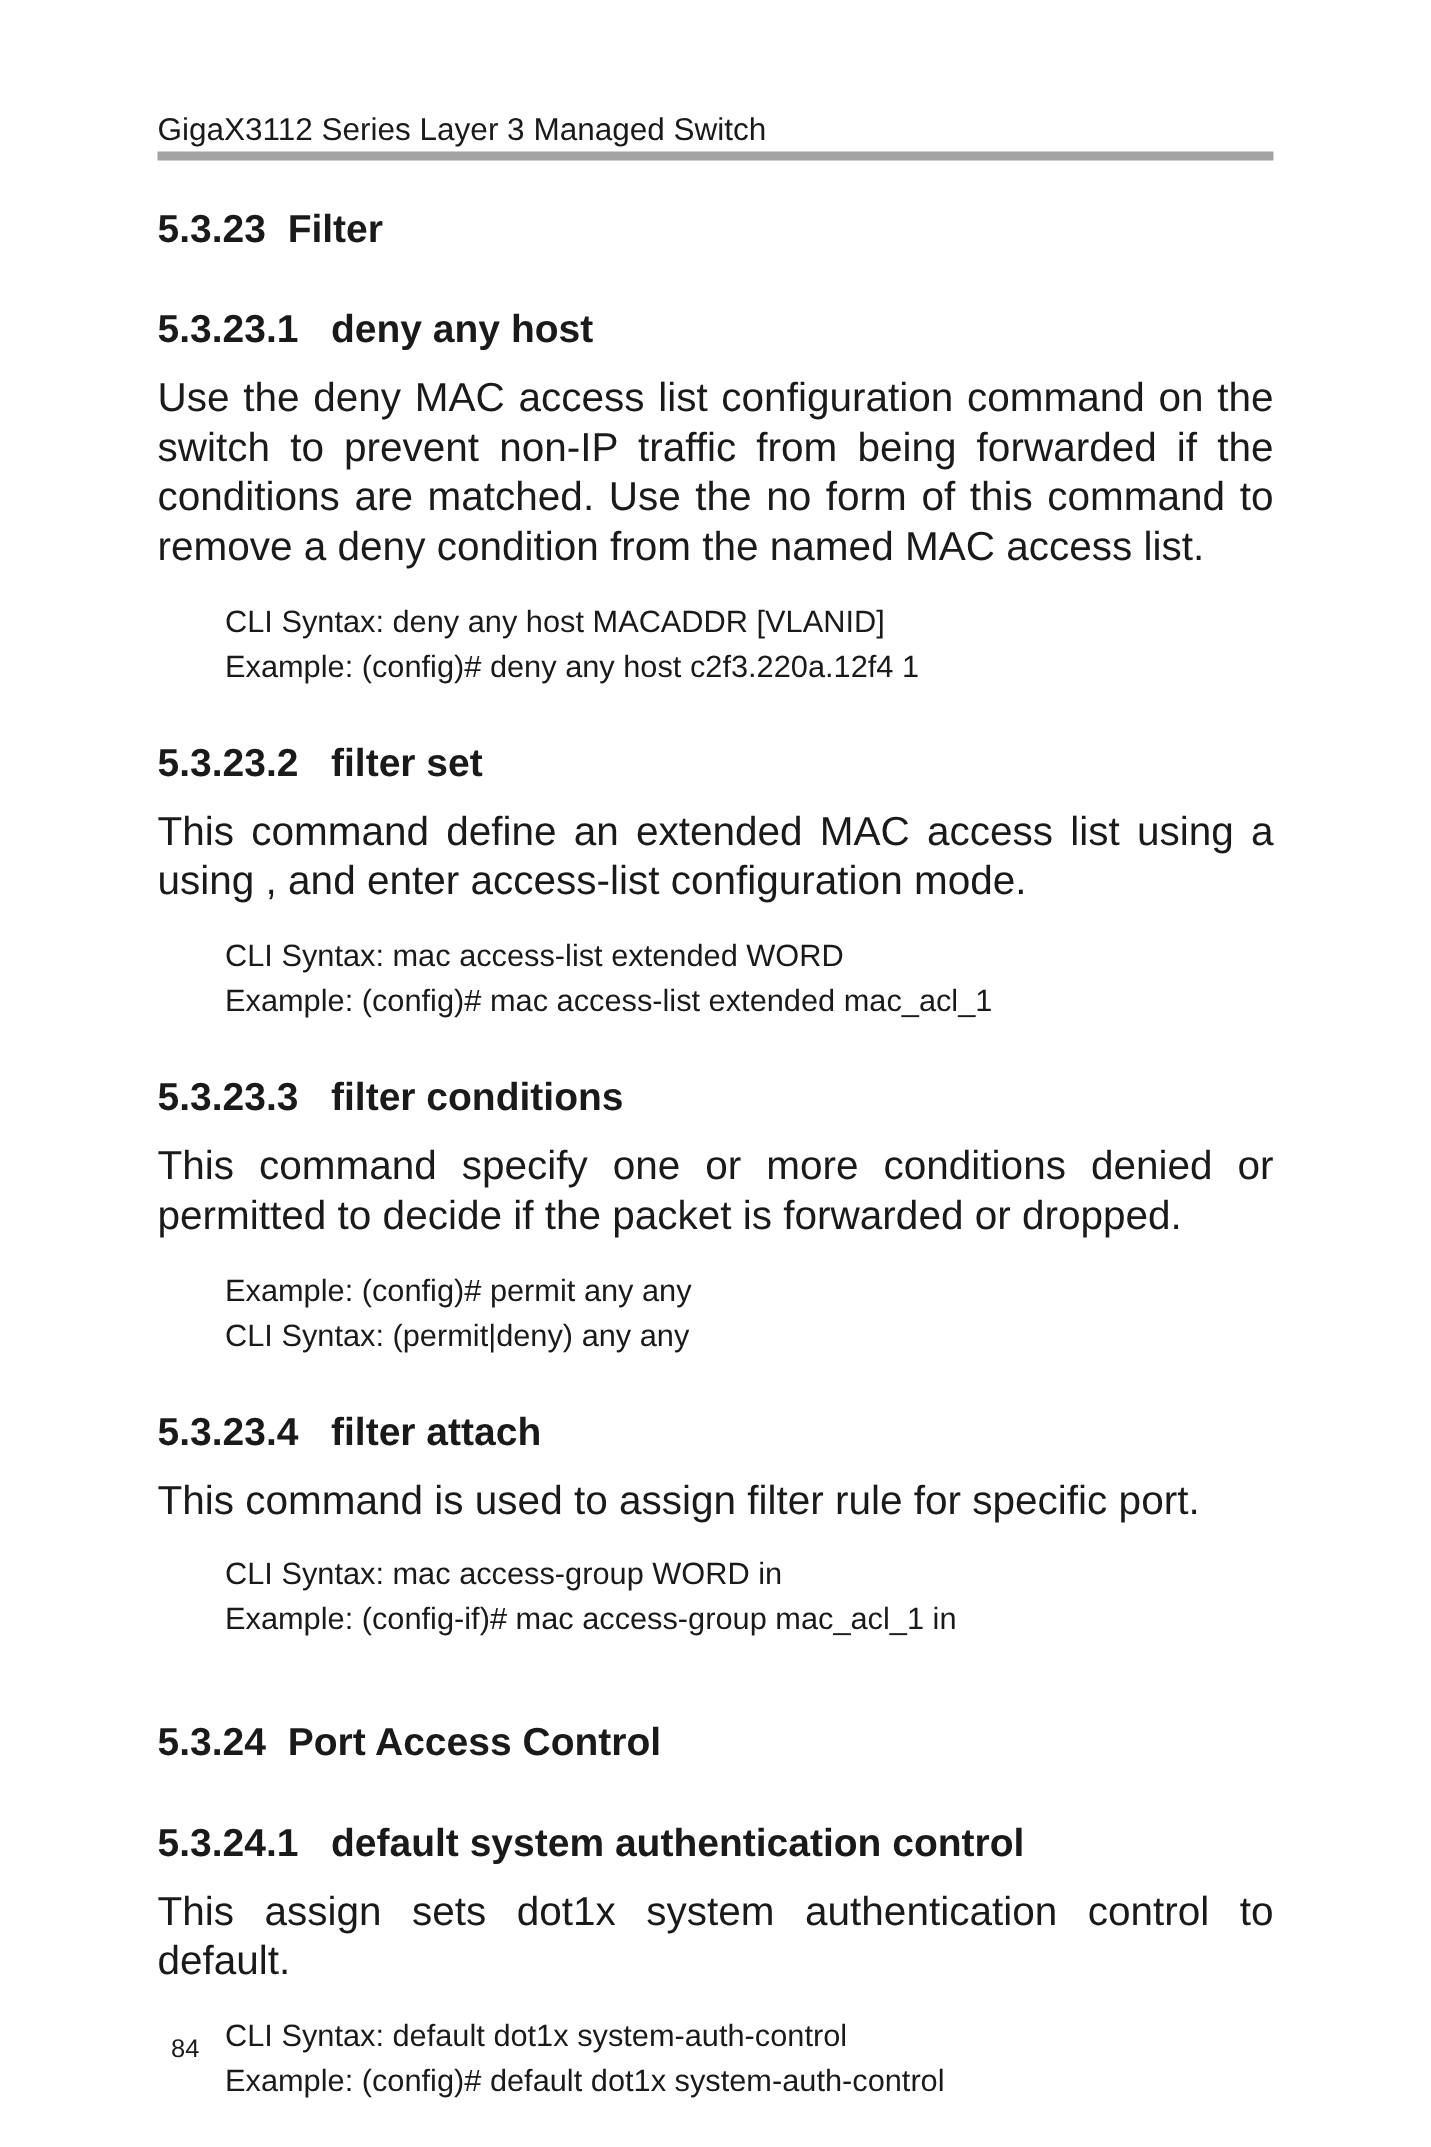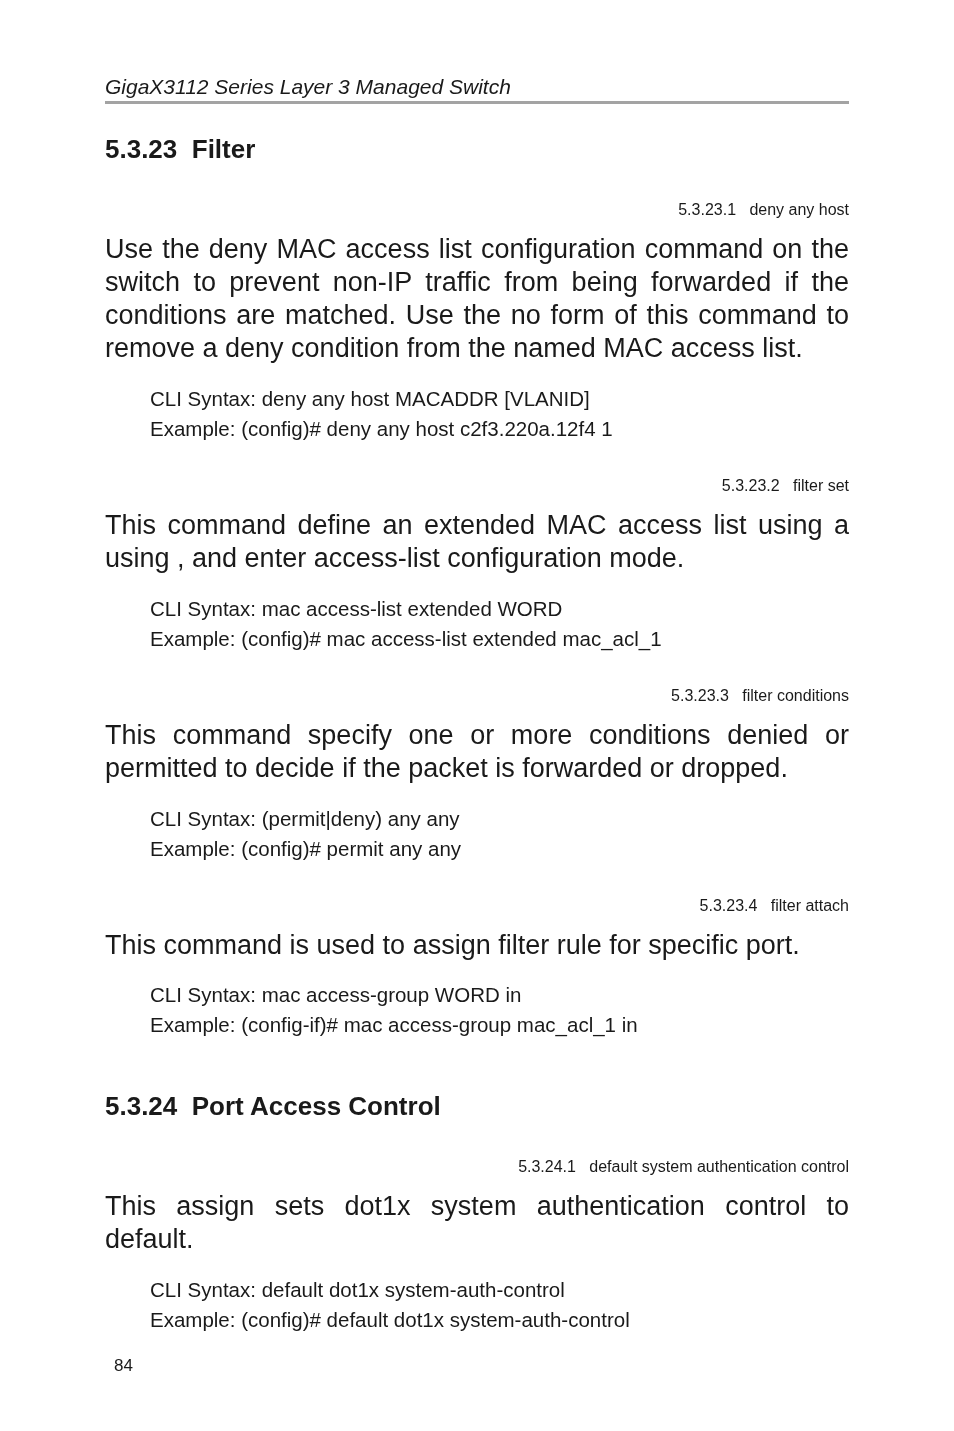--- a/index.html
+++ b/index.html
@@ -14,42 +14,40 @@
   .page {
     box-sizing: border-box;
     width: 954px;
     height: 1431px;
     padding: 75px 105px 60px 105px;
     position: relative;
     display: flex;
     flex-direction: column;
   }
   .running-header {
-    font-style: italic;
     font-size: 21px;
-    border-bottom: 3px solid #a3a3a3;
+    border-bottom: 6px solid #a3a3a3;
     padding-bottom: 2px;
     margin-bottom: 22px;
   }
   .h2 {
     font-size: 26px;
     font-weight: bold;
     margin-top: 8px;
     margin-bottom: 30px;
   }
   .h2.second {
     margin-top: 28px;
     margin-bottom: 30px;
   }
   .h3 {
-    font-size: 16px;
-    font-weight: normal;
+    font-size: 26px;
+    font-weight: bold;
     margin-top: 6px;
     margin-bottom: 10px;
-    text-align: right;
   }
   .h3.gap {
     margin-top: 10px;
   }
   p.body {
     font-size: 27px;
     line-height: 1.22;
     margin: 4px 0 12px 0;
     text-align: justify;
   }
@@ -98,22 +96,22 @@
   <div class="cli-block">
     <div class="cli-line"><span class="label">CLI Syntax: </span><span>mac access-list extended WORD</span></div>
     <div class="cli-line"><span class="label">Example:  </span><span>(config)# mac access-list extended mac_acl_1</span></div>
   </div>
 
   <div class="h3 gap">
     <span>5.3.23.3</span>&nbsp;&nbsp;&nbsp;<span>filter conditions</span>
   </div>
   <p class="body">This command specify one or more conditions denied or permitted to decide if the packet is forwarded or dropped.</p>
   <div class="cli-block">
+    <div class="cli-line"><span class="label">Example:  </span><span>(config)# permit any any</span></div>
     <div class="cli-line"><span class="label">CLI Syntax: </span><span>(permit|deny) any any</span></div>
-    <div class="cli-line"><span class="label">Example:  </span><span>(config)# permit any any</span></div>
   </div>
 
   <div class="h3 gap">
     <span>5.3.23.4</span>&nbsp;&nbsp;&nbsp;<span>filter attach</span>
   </div>
   <p class="body">This command is used to assign filter rule for specific port.</p>
   <div class="cli-block">
     <div class="cli-line"><span class="label">CLI Syntax: </span><span>mac access-group WORD in</span></div>
     <div class="cli-line"><span class="label">Example:  </span><span>(config-if)# mac access-group mac_acl_1 in</span></div>
   </div>

